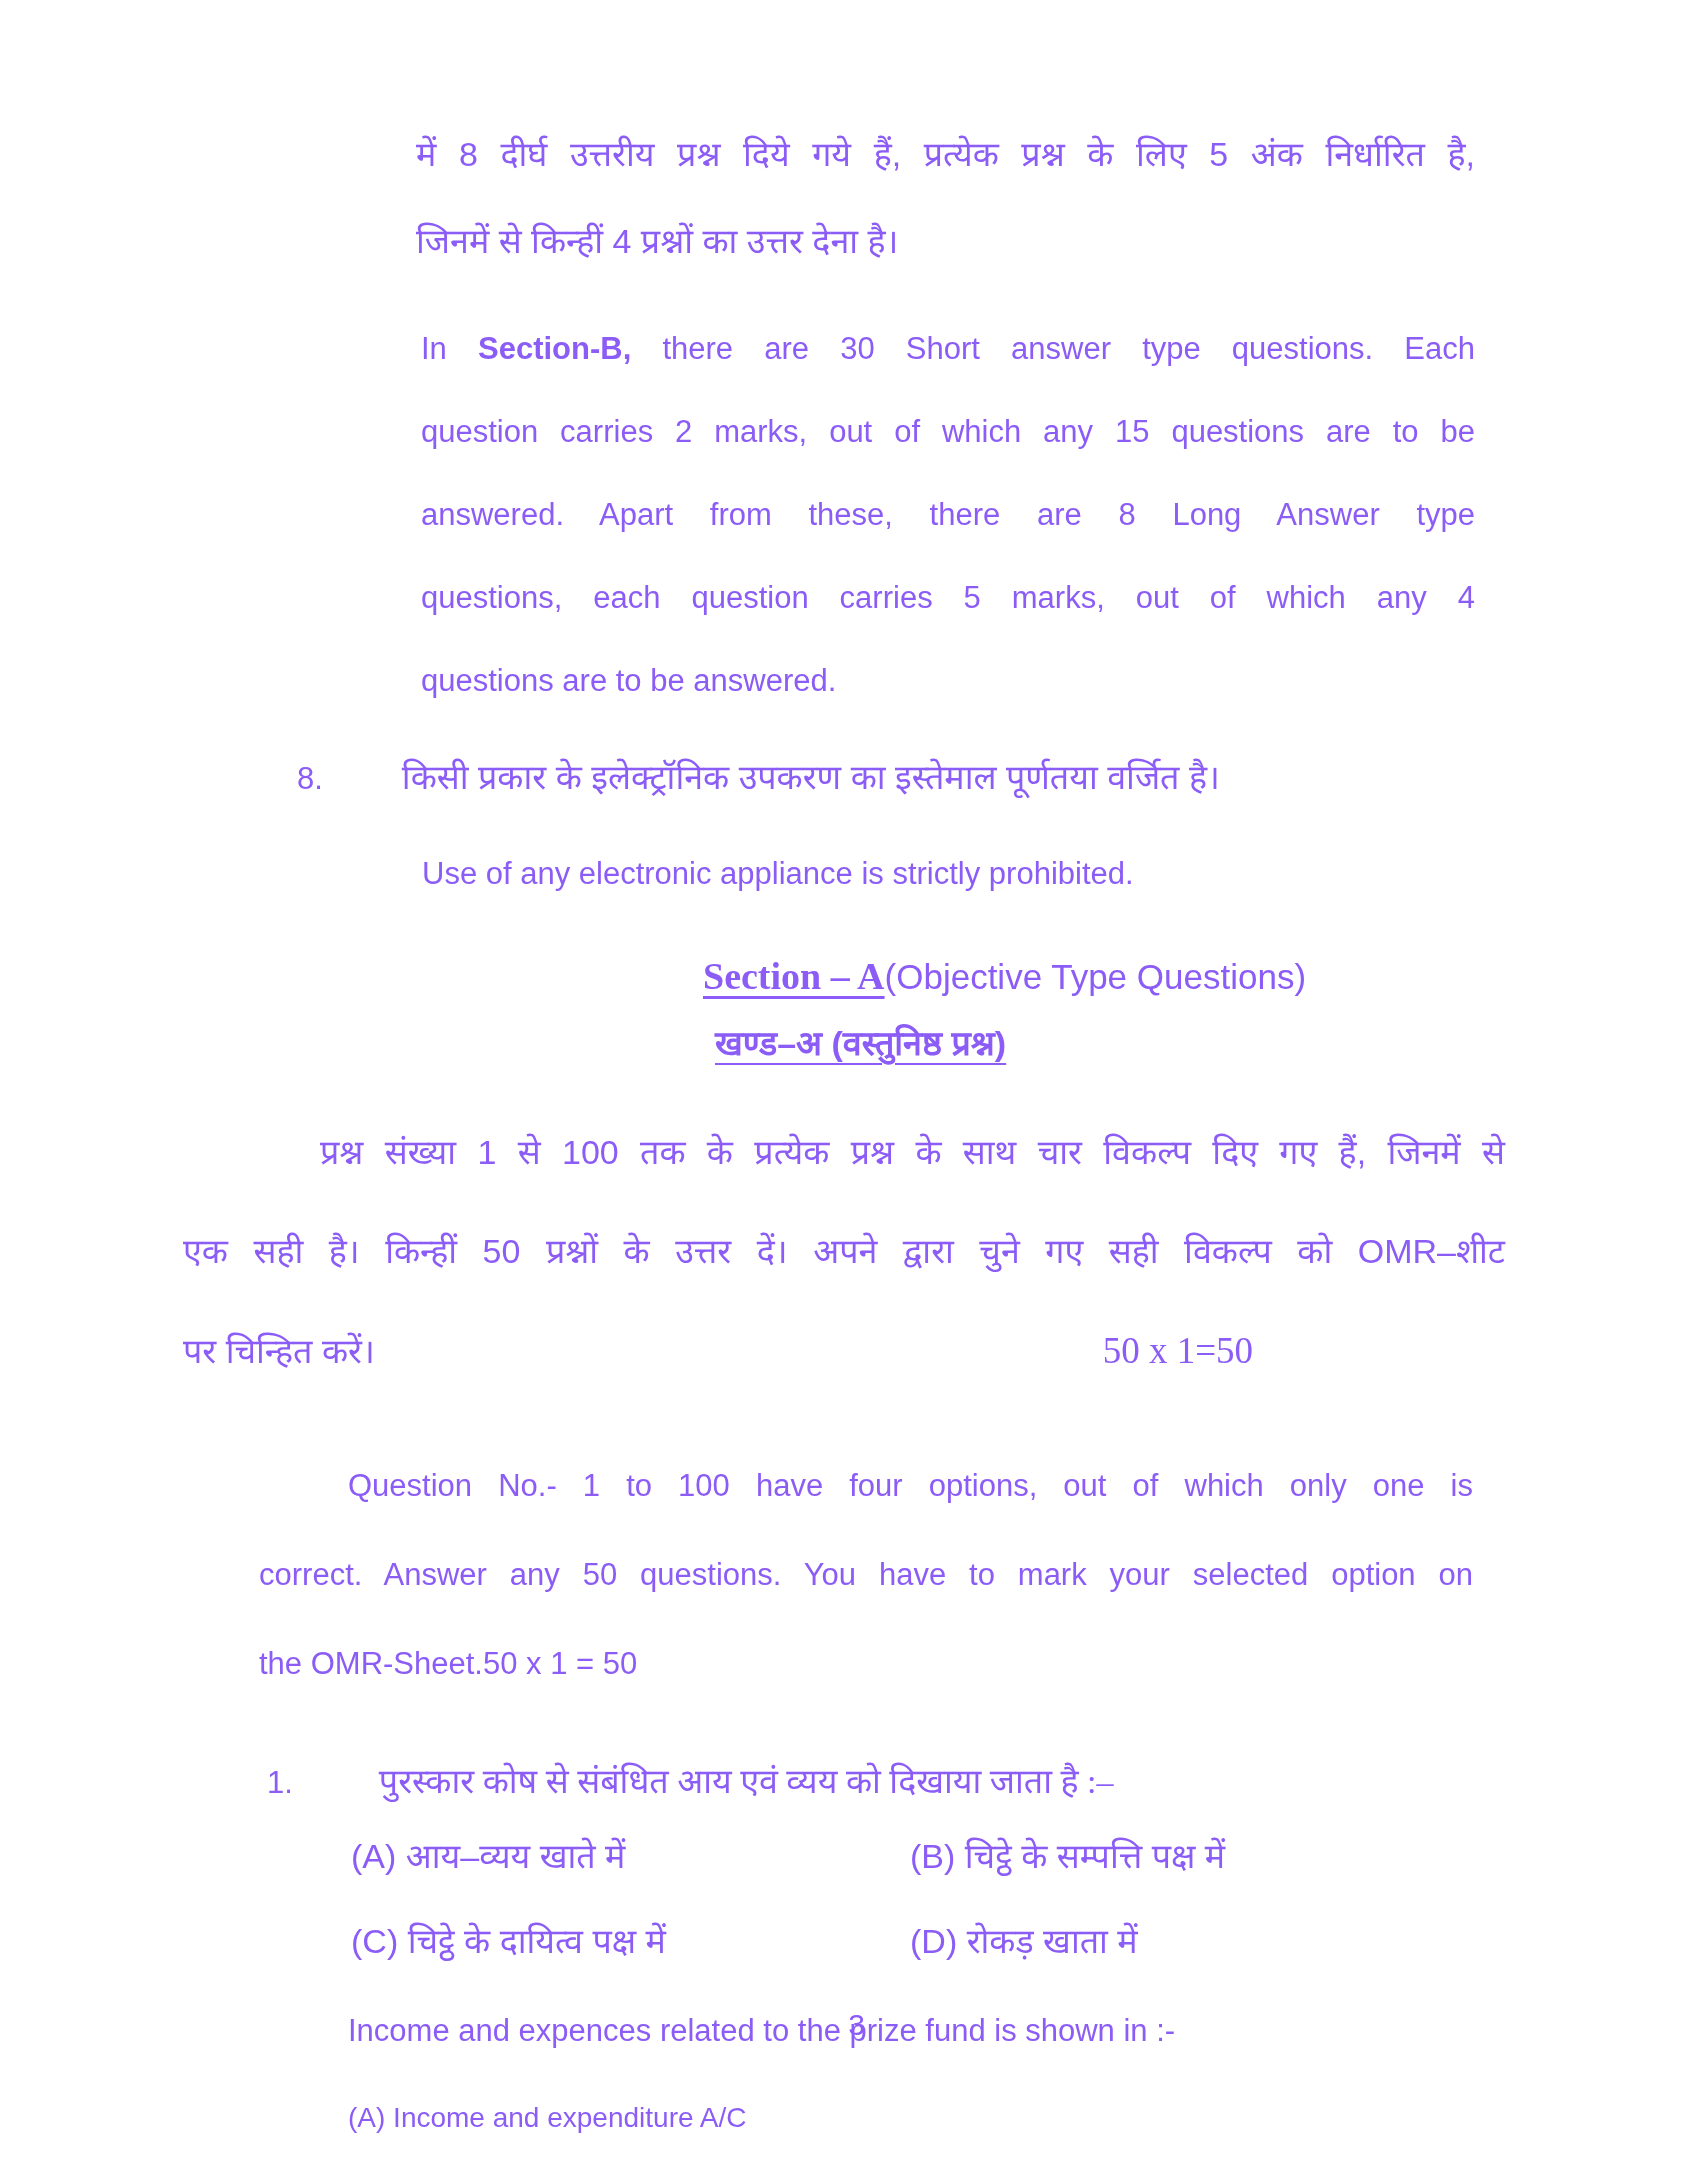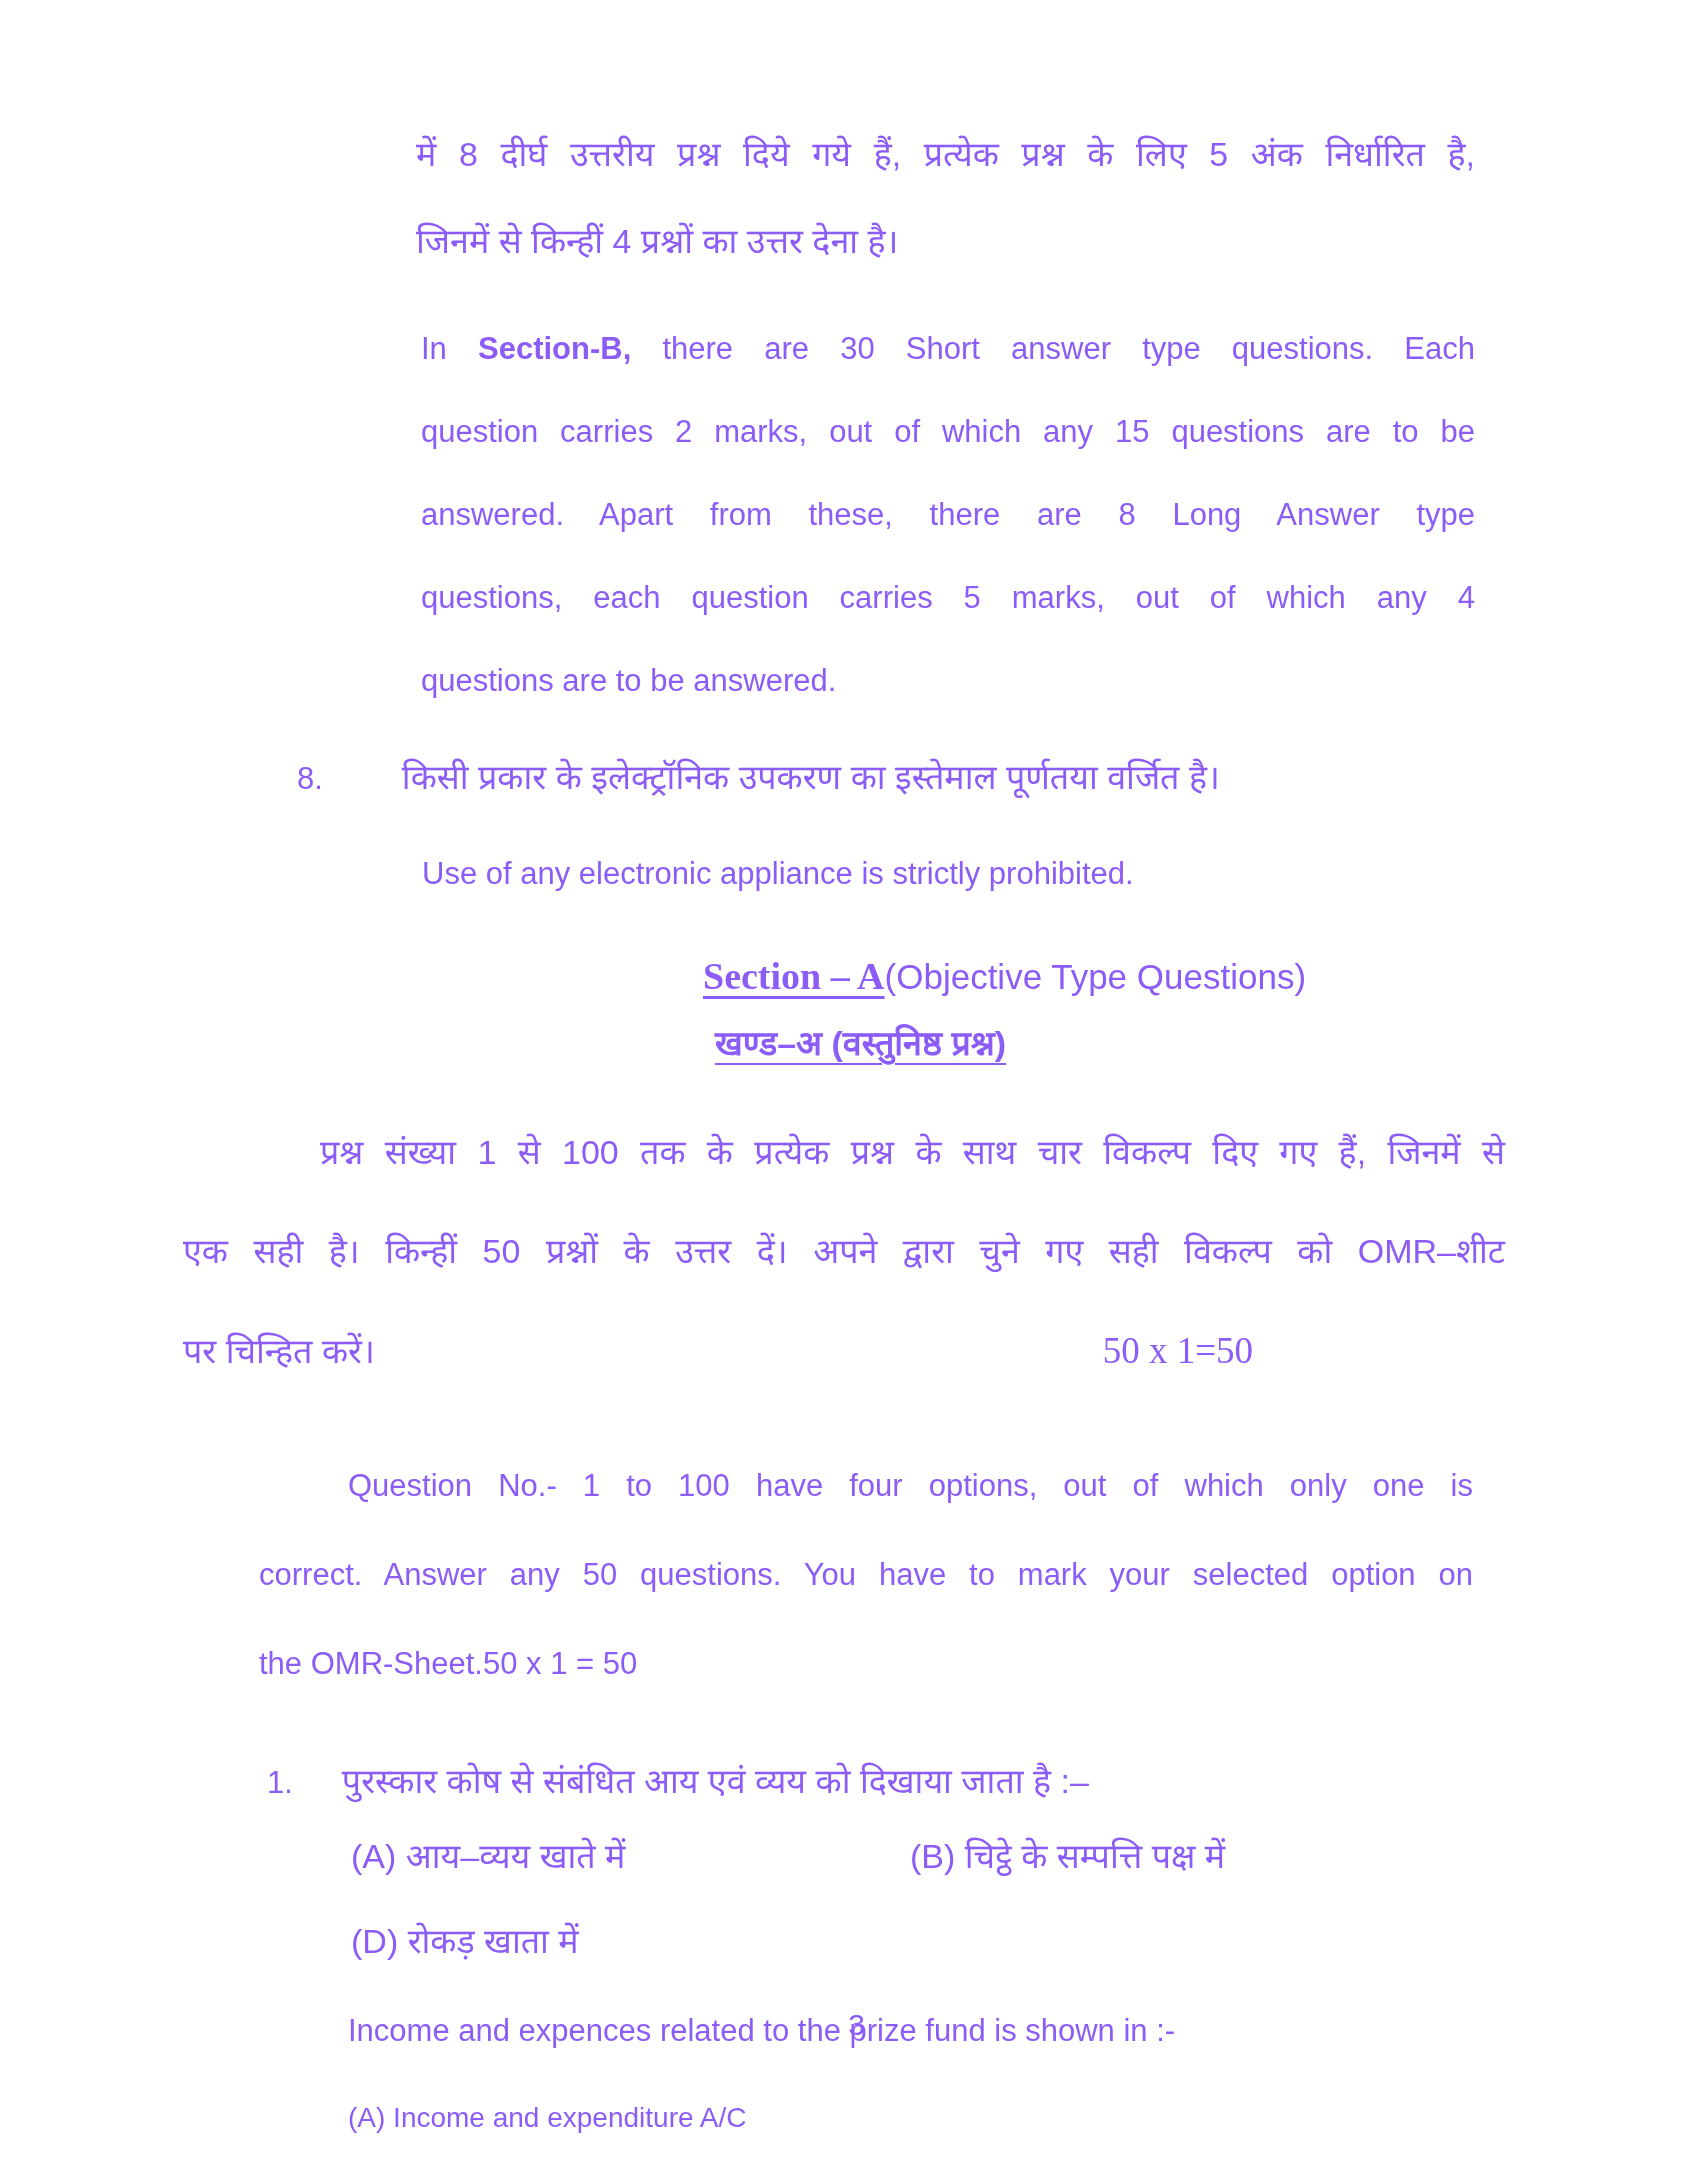--- a/index.html
+++ b/index.html
@@ -151,22 +151,23 @@
   .q1-head {
     display: flex;
     align-items: baseline;
     line-height: 63px;
   }
   .q1-head .num {
     margin-left: 267px;
     font-size: 31px;
   }
   .q1-head .txt {
-    margin-left: 49px;
-    font-size: 34px;
+    margin-left: 86px;
+    font-size: 34px;
+    font-family: Liberation Serif, serif;
   }
   .opt-row {
     display: flex;
     margin-left: 351px;
     font-size: 34px;
     line-height: 85px;
     margin-top: 0;
   }
   .opt-row .col-a { width: 559px; }
   .opt-row .col-b { }
@@ -242,20 +243,21 @@
   <div class="q1">
     <div class="q1-head">
       <span class="num">1.</span>
       <span class="txt">पुरस्कार कोष से संबंधित आय एवं व्यय को दिखाया जाता है :–</span>
     </div>
     <div class="opt-row">
       <span class="col-a">(A) आय–व्यय खाते में</span>
       <span class="col-b">(B) चिट्ठे के सम्पत्ति पक्ष में</span>
     </div>
     <div class="opt-row">
+      <span class="col-a">(C) चिट्ठे के दायित्व पक्ष में</span>
       <span class="col-b">(D) रोकड़ खाता में</span>
     </div>
     <div class="q1-en">Income and expences related to the prize fund is shown in :-</div>
     <div class="q1-opt-a">(A) Income and expenditure A/C</div>
   </div>
 
   <div class="pagenum">3</div>
 
 </div>
 

